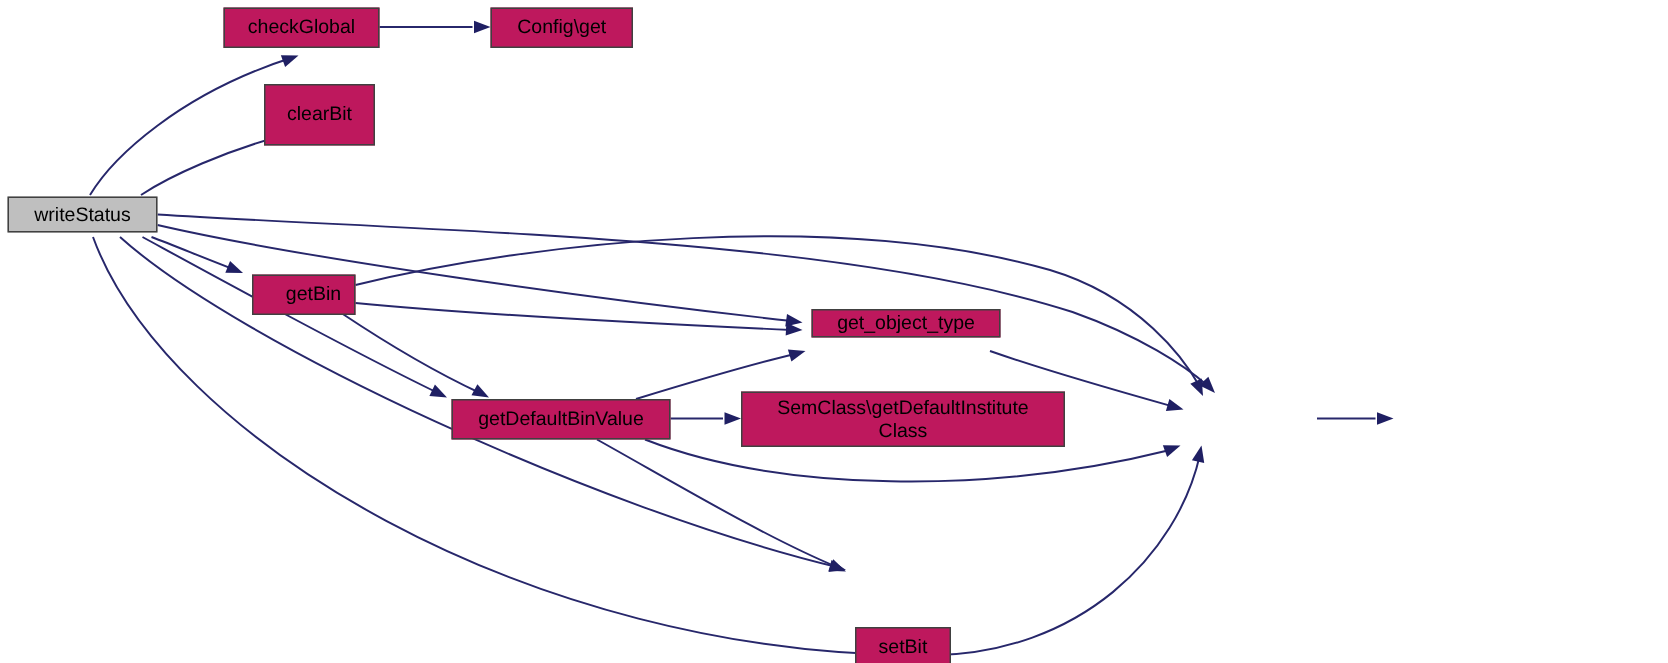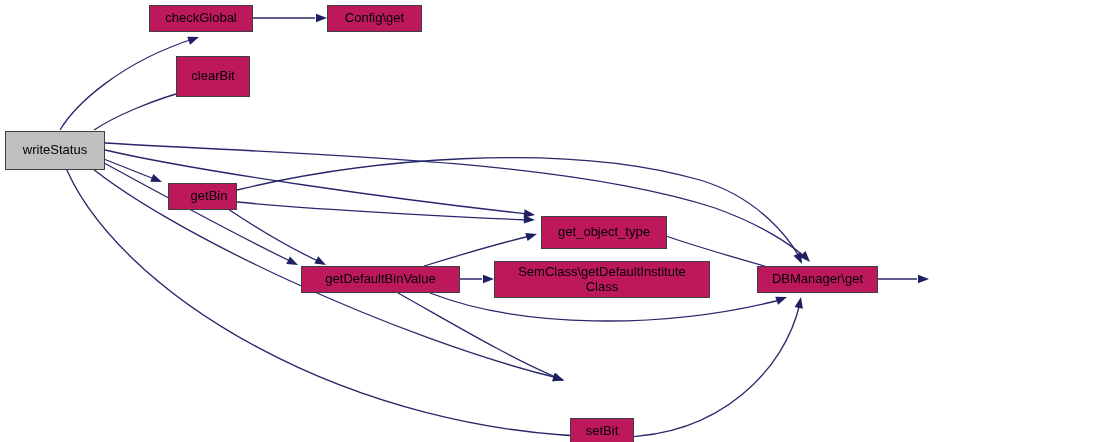--- a/index.html
+++ b/index.html
@@ -89,24 +89,23 @@
       <polygon class="edge-head" points="0,0 -11,-4.2 -11,4.2" transform="translate(494,279) rotate(0)"></polygon>
       <path class="edge-path" d="M 398,293 C 450,322 510,358 558,378"></path>
       <polygon class="edge-head" points="0,0 -11,-4.2 -11,4.2" transform="translate(564,381) rotate(23)"></polygon>
       <path class="edge-path" d="M 430,293 C 520,328 660,330 780,300"></path>
       <polygon class="edge-head" points="0,0 -11,-4.2 -11,4.2" transform="translate(787,297) rotate(-20)"></polygon>
       <path class="edge-path" d="M 660,234 C 700,248 750,262 782,271"></path>
       <polygon class="edge-head" points="0,0 -11,-4.2 -11,4.2" transform="translate(789,273) rotate(16)"></polygon>
       <path class="edge-path" d="M 878,279 L 917,279"></path>
       <polygon class="edge-head" points="0,0 -11,-4.2 -11,4.2" transform="translate(929,279) rotate(0)"></polygon>
     </svg>
-<div class="node highlight" style="left: 5px; top: 131px; width: 100px; height: 39px;">writeStatus</div>
+<div class="node highlight" style="left: 5px; top: 131px; width: 100px; height: 24px;">writeStatus</div>
     <div class="node" style="left: 149px; top: 5px; width: 104px; height: 27px;">checkGlobal</div>
     <div class="node" style="left: 327px; top: 5px; width: 95px; height: 27px;">Config\get</div>
     <div class="node" style="left: 176px; top: 56px; width: 74px; height: 41px;">clearBit</div>
     <div class="node" style="left: 168px; top: 183px; width: 69px; height: 27px; padding-left: 18px;">getBin</div>
-    <div class="node" style="left: 541px; top: 216px; width: 126px; height: 33px;">get_object_type</div>
-    <div class="node" style="left: 301px; top: 266px; width: 159px; height: 27px;">getDefaultBinValue</div>
+    <div class="node" style="left: 541px; top: 206px; width: 126px; height: 19px;">get_object_type</div>
+    <div class="node" style="left: 301px; top: 266px; width: 146px; height: 27px;">getDefaultBinValue</div>
     <div class="node" style="left: 494px; top: 261px; width: 216px; height: 37px;">SemClass\getDefaultInstitute
 Class</div>
-    <div class="node" style="left: 757px; top: 266px; width: 121px; height: 27px;">DBManager\get</div>
     <div class="node" style="left: 570px; top: 376px; width: 64px; height: 27px; margin-top: 42px;">setBit</div>
   </div>
 
 </body></html>

